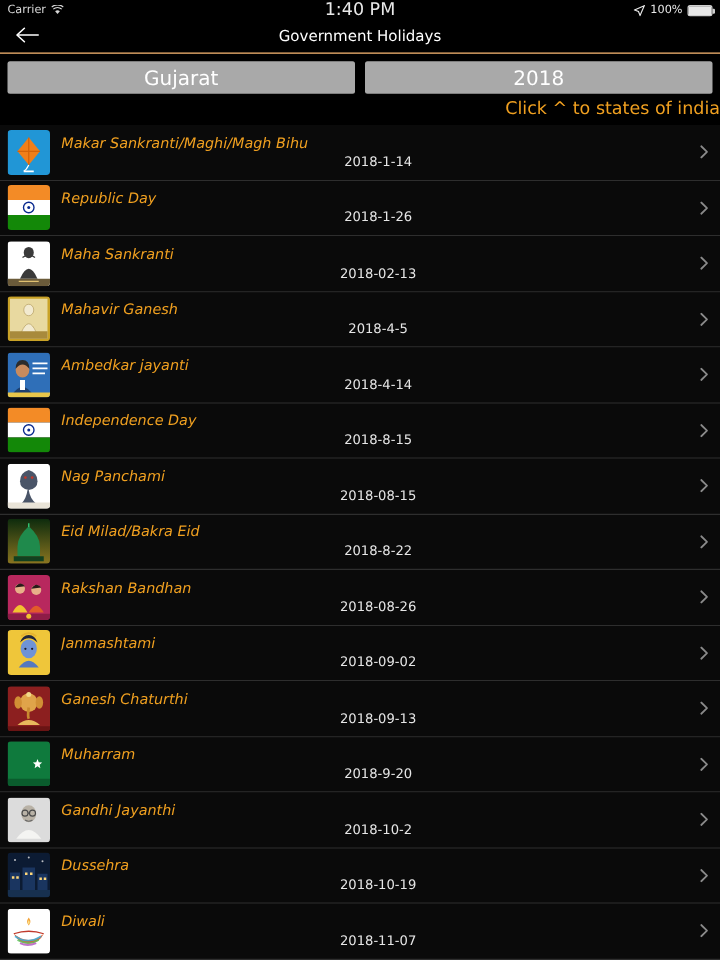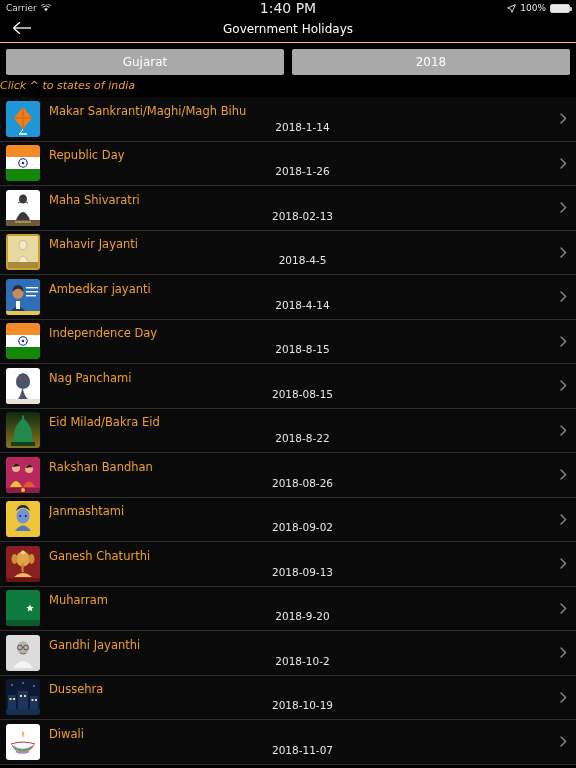--- a/index.html
+++ b/index.html
@@ -58,27 +58,27 @@
 
   
   .selectors {
     display: flex; gap: 8px;
     padding: 6px 6px 0 6px;
   }
   .sel-btn {
     flex: 1; height: 26px;
     background: #a9a9a9; color: #ffffff;
     border: none; border-radius: 2px;
-    font-size: 12px; font-family: inherit;
+    font-size: 16px; font-family: inherit;
     cursor: pointer;
     display: flex; align-items: center; justify-content: center;
   }
   .hint {
-    text-align: left; color: #f0a020;
-    font-size: 11px; padding: 4px 0 5px 0; font-style: italic;
+    text-align: right; color: #f0a020;
+    font-size: 14px; padding: 4px 0 5px 0;
   }
 
   
   .list { width: 100%; }
   .row {
     height: 44.5px; width: 100%;
     display: flex; align-items: center;
     padding: 0 6px;
     border-bottom: 1px solid #2e2e2e;
     background: #0a0a0a;
@@ -94,21 +94,21 @@
     background: #111;
   }
   .thumb svg { display: block; width: 100%; height: 100%; }
   .row-text {
     margin-left: 9px;
     display: flex; flex-direction: column; justify-content: center;
     gap: 3px; flex: 1; min-width: 0;
   }
   .row-title {
     color: #f0a020; font-size: 11.5px; line-height: 13px;
-    white-space: nowrap; overflow: hidden;
+    white-space: nowrap; overflow: hidden; font-style: italic;
   }
   .row-date {
     color: #e6e6e6; font-size: 10.5px; line-height: 12px; text-align: center;
   }
   .chev {
     flex: 0 0 14px; width: 14px;
     display: flex; align-items: center; justify-content: center;
     color: #8a8a8a;
   }
   .chev svg { display: block; }
@@ -212,21 +212,21 @@
           <g fill="#3a3a3a">
             <ellipse cx="17" cy="9" rx="4" ry="4.5"></ellipse>
             <path d="M10 30 q7 -16 14 0 Z"></path>
             <path d="M12 13 q5 -4 10 0" stroke="#3a3a3a" stroke-width="1" fill="none"></path>
           </g>
           <rect y="30" width="34" height="6" fill="#6b5b3a"></rect>
           <path d="M9 32 h16" stroke="#e0c070" stroke-width="1"></path>
         </svg>
       </span>
     <span class="row-text">
-      <span class="row-title">Maha Shivaratri</span>
+      <span class="row-title">Maha Sankranti</span>
       <span class="row-date">2018-02-13</span>
     </span>
     <span class="chev">
       <svg width="7" height="11" viewBox="0 0 7 11">
         <path d="M1 1 L5.6 5.5 L1 10" stroke="#8a8a8a" stroke-width="1.4" fill="none" stroke-linecap="round" stroke-linejoin="round"></path>
       </svg>
     </span>
   </div>
 
   <div class="row">
@@ -235,21 +235,21 @@
           <rect width="34" height="36" fill="#c9a227"></rect>
           <rect x="2" y="2" width="30" height="32" fill="#e8d9a0"></rect>
           <g fill="#f2ead0" stroke="#b8a368" stroke-width="0.6">
             <ellipse cx="17" cy="11" rx="4" ry="4.6"></ellipse>
             <path d="M11 29 q6 -14 12 0 Z"></path>
           </g>
           <rect x="2" y="28" width="30" height="6" fill="#a88a3c"></rect>
         </svg>
       </span>
     <span class="row-text">
-      <span class="row-title">Mahavir Jayanti</span>
+      <span class="row-title">Mahavir Ganesh</span>
       <span class="row-date">2018-4-5</span>
     </span>
     <span class="chev">
       <svg width="7" height="11" viewBox="0 0 7 11">
         <path d="M1 1 L5.6 5.5 L1 10" stroke="#8a8a8a" stroke-width="1.4" fill="none" stroke-linecap="round" stroke-linejoin="round"></path>
       </svg>
     </span>
   </div>
 
   <div class="row">

